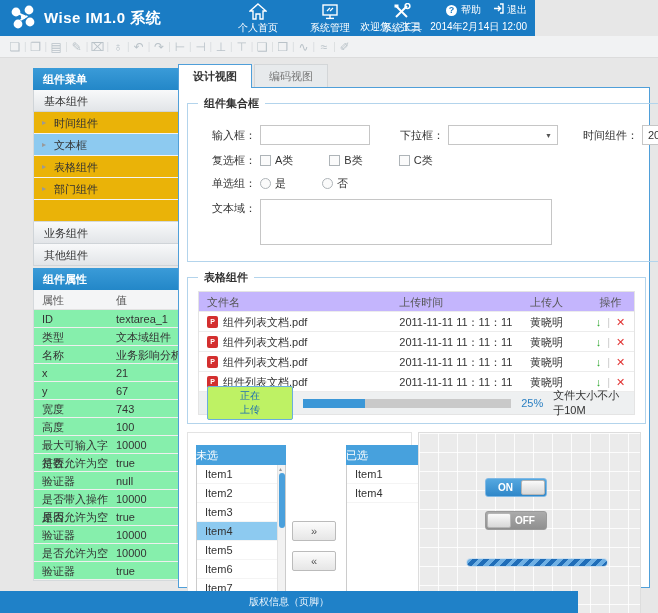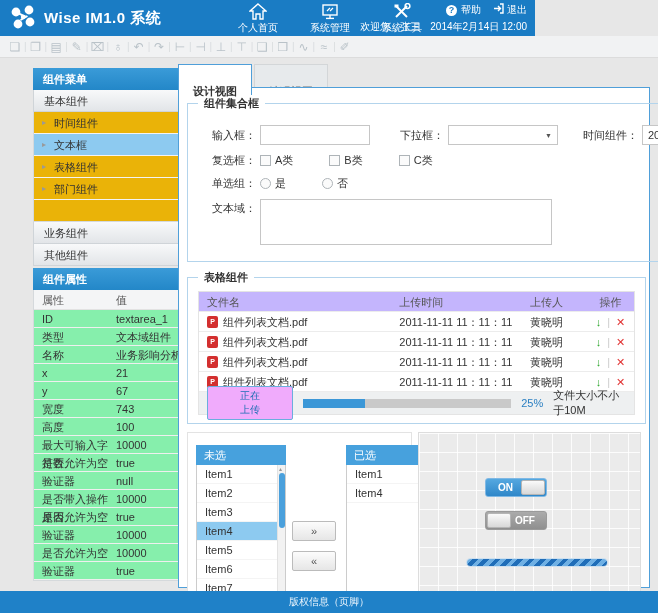--- a/index.html
+++ b/index.html
@@ -44,21 +44,21 @@
   .props-panel { margin-top:2px; }
   .props-table { background:#86efac; border:1px solid #d5d9dc; border-top:none; position:relative; }
   .prow { display:flex; height:18px; line-height:18px; border-bottom:1px solid #efefef; }
   .prow .pc1 { width:78px; padding-left:8px; }
   .prow .pc2 { flex:1; padding-left:4px; }
   .prow.phead { background:#f4f5f6; color:#555; height:20px; line-height:20px; border-bottom:1px solid #e2e2e2; }
 
   
   .main { position:absolute; left:178px; top:64px; width:472px; }
   .tabbar { display:flex; height:23px; }
-  .tab { padding:15px 14px; line-height:22px; font-size:11px; cursor:pointer; border:1px solid #d3d6d8; border-bottom:none; background:#e7eaec; color:#777; margin-right:2px;text-align:center; }
+  .tab { padding:0 14px; line-height:22px; font-size:11px; cursor:pointer; border:1px solid #d3d6d8; border-bottom:none; background:#e7eaec; color:#777; margin-right:2px;text-align:center; }
   .tab.active { background:#fff; border-color:#4f9fd9; color:#333; font-weight:bold; position:relative; z-index:2; height:24px; }
   .main-panel { position:absolute; left:0; top:23px; width:472px; height:501px; background:#fff; border:1px solid #4f9fd9; }
 
   fieldset { border:1px solid #b3d4ec; margin:8px; padding:6px 10px 8px 10px; }
   legend { font-weight:bold; font-size:11px; padding:0 6px; color:#333; }
   .frm-row { display:flex; align-items:center; margin:8px 0; }
   .frm-label { width:58px; text-align:right; margin-right:4px; }
   .txt-input { width:110px; height:20px; border:1px solid #c6c6c6; background:#fff; }
   .sel-box { width:110px; height:20px; border:1px solid #c6c6c6; background:#fff; position:relative; cursor:pointer; }
   .sel-box .caret { position:absolute; right:5px; top:6px; font-size:7px; color:#555; }
@@ -74,52 +74,52 @@
   .arow.ahead { background:#c4b5fd; color:#555; }
   .ac1 { width:46%; padding-left:8px; display:flex; align-items:center; gap:5px; }
   .ac2 { width:30%; }
   .ac3 { width:13%; }
   .ac4 { width:11%; display:flex; align-items:center; justify-content:center; gap:6px; }
   .pdf-ic { width:11px; height:12px; background:#d32f2f; border-radius:2px; color:#fff; font-size:7px; font-weight:bold; line-height:12px; text-align:center; }
   .dl-ic { color:#2aa52a; font-weight:bold; cursor:pointer; }
   .del-ic { color:#e23434; font-weight:bold; cursor:pointer; }
   .op-sep { color:#ccc; }
   .upload-row { display:flex; align-items:center; background:#eef0f1; height:22px; padding:0 8px; gap:10px; }
-  .upload-btn { background:#f0abfc; border:1px solid #6aaede; color:#1b6db3; font-size:10px; padding:2px 27px; border-radius:2px; cursor:pointer;text-align:center; }
+  .upload-btn { background:#bef264; border:1px solid #6aaede; color:#1b6db3; font-size:10px; padding:2px 27px; border-radius:2px; cursor:pointer;text-align:center; }
   .prog-track { width:280px; height:9px; background:#c9c9c9; }
   .prog-fill { width:30%; height:9px; background:#3b97d7; }
   .prog-label { color:#2a7fc2; font-weight:normal; }
   .size-hint { margin-left:auto; color:#333; }
 
   
   .bottom-wrap { display:flex; margin:8px; gap:6px; }
   .transfer-box { width:228px; height:190px; background:#fff; border:1px solid #e3e3e3; position:relative; }
   .tlist { position:absolute; top:12px; width:90px; }
   .tlist.left { left:8px; } .tlist.right { left:158px; }
-  .tlist-head { height:20px; background:#47a1dd; color:#fff; line-height:20px; padding-left:8px; font-size:11px; }
+  .tlist-head { height:20px; background:#47a1dd; color:#fff; line-height:20px; font-size:11px; }
   .tlist-body { height:156px; border:1px solid #ccc; border-top:none; background:#fff; position:relative; }
   .titem { height:19px; line-height:19px; padding-left:8px; border-bottom:1px solid #f4f4f4; cursor:pointer; }
   .titem.selected { background:#8dcaf0; }
   .move-col { position:absolute; left:104px; top:88px; display:flex; flex-direction:column; gap:10px; }
   .move-btn { width:44px; height:20px; background:linear-gradient(#fcfcfc,#e6e6e6); border:1px solid #bbb; border-radius:2px; color:#555; font-size:11px; cursor:pointer; }
   .grid-box { width:226px; height:190px; border:1px solid #ddd; background-color:#ebebeb;
     background-image:linear-gradient(rgba(255,255,255,.85) 1px,transparent 1px),linear-gradient(90deg,rgba(255,255,255,.85) 1px,transparent 1px);
     background-size:19px 19px; position:relative; }
   .toggle { position:absolute; width:62px; height:19px; border-radius:3px; cursor:pointer; }
   .toggle.on { left:66px; top:45px; background:linear-gradient(#55a8e0,#2f87c9); border:1px solid #7fb8e4; }
   .toggle.off { left:66px; top:78px; background:linear-gradient(#ababab,#8f8f8f); border:1px solid #9a9a9a; }
   .toggle .tlabel { position:absolute; top:3px; color:#fff; font-size:10px; font-weight:bold; }
   .toggle.on .tlabel { left:12px; } .toggle.off .tlabel { right:11px; }
   .knob { position:absolute; top:1px; width:24px; height:15px; background:linear-gradient(#fafafa,#d8d8d8); border:1px solid #b5b5b5; border-radius:2px; }
   .toggle.on .knob { right:1px; } .toggle.off .knob { left:1px; }
   .stripe-bar { position:absolute; left:48px; top:126px; width:140px; height:7px; border-radius:4px;
     background:repeating-linear-gradient(-45deg,#1f6db8 0 4px,#6fb0e4 4px 8px); box-shadow:0 0 0 1px #cfe0ee; }
 
   
-  .footer { position:absolute; left:0; top:591px; width:658px; height:22px; background:#1f81c8; color:#eaf4fc; text-align:center; line-height:22px; font-size:10px; }
+  .footer { position:absolute; left:0; top:591px; width:578px; height:22px; background:#1f81c8; color:#eaf4fc; text-align:center; line-height:22px; font-size:10px; }
 </style>
 </head>
 <body>
 
 <div class="header">
   <div class="logo-wrap">
     <span>
       <svg width="26" height="26" viewBox="0 0 26 26">
         <g fill="#fff">
           <circle cx="6" cy="8" r="4.4"></circle>

